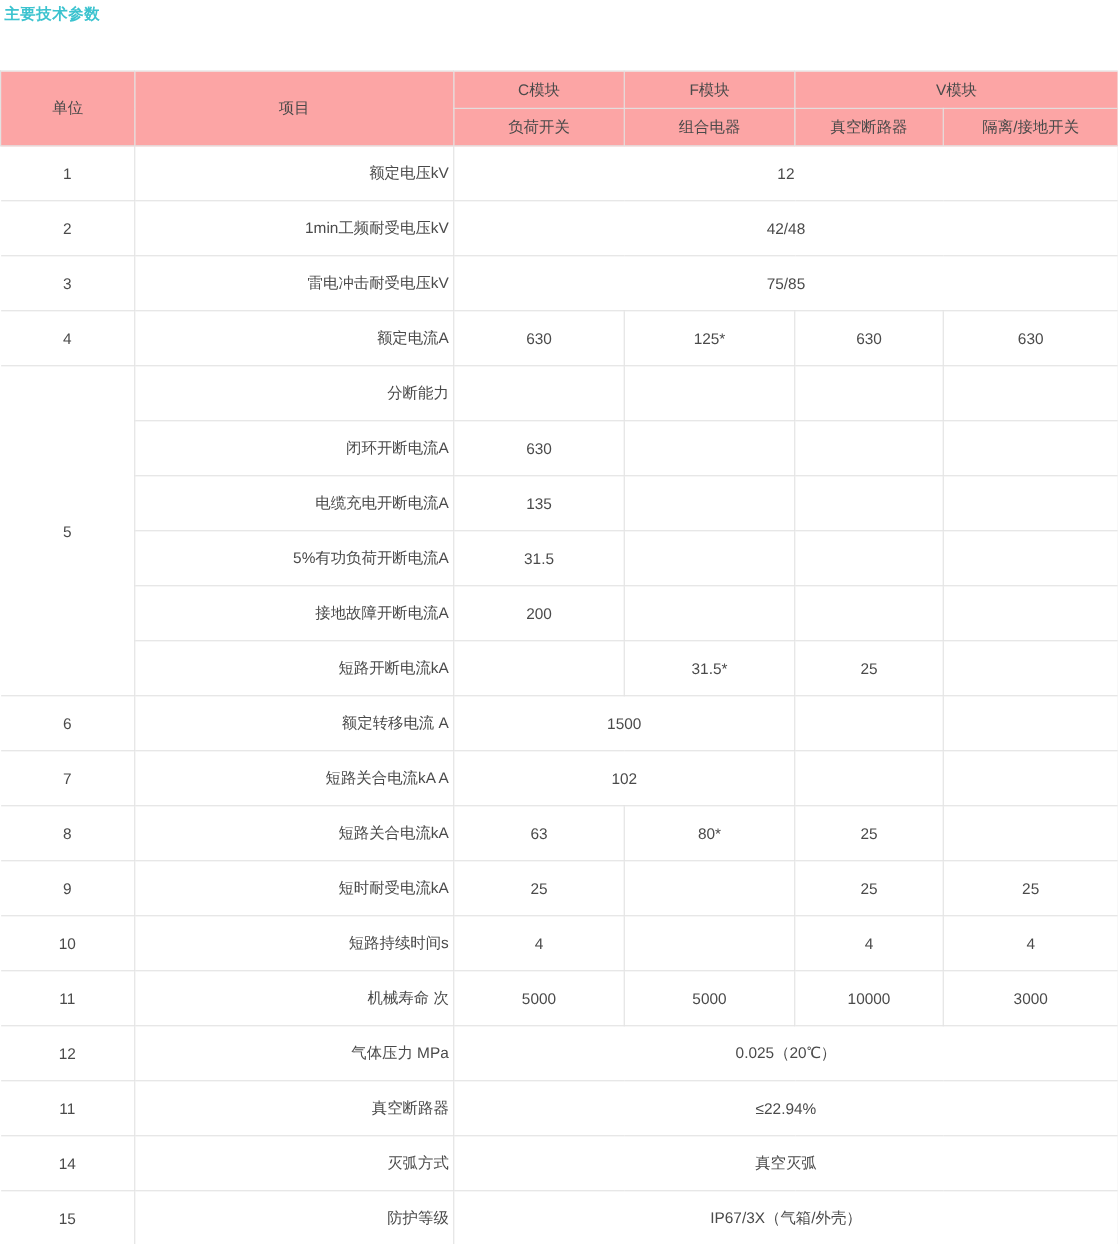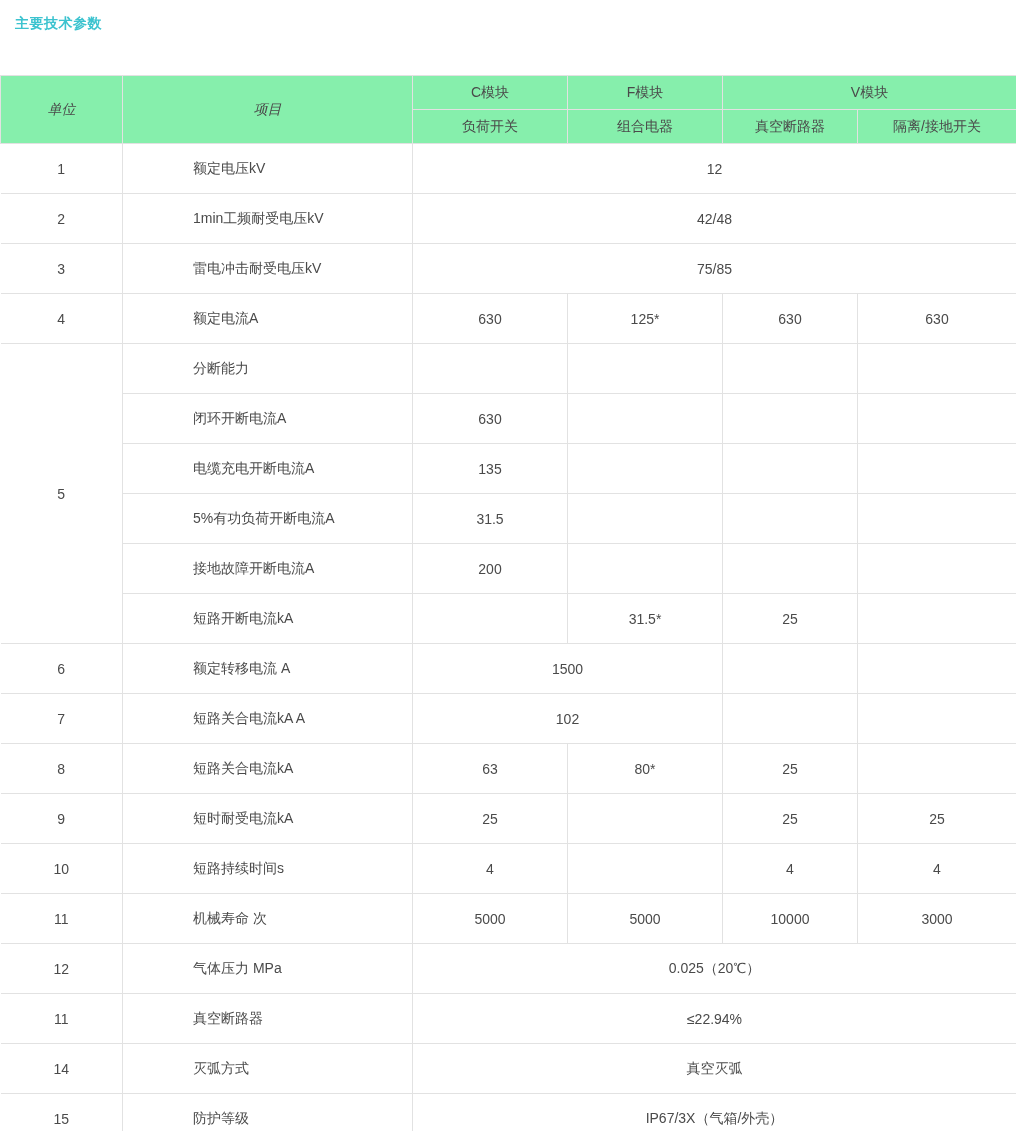--- a/index.html
+++ b/index.html
@@ -16,68 +16,67 @@
   }
   .page {
     width: 1016px;
     position: relative;
   }
   .section-title {
     color: #3cc3cf;
     font-size: 14px;
     font-weight: bold;
     letter-spacing: 0.5px;
-    margin: 15px;
+    margin: 4px;
     padding: 0 0 0 0;
     line-height: 16px;
     height: 16px;
   }
   table.spec {
     border-collapse: collapse;
     width: 1016px;
     margin-top: 44px;
     table-layout: fixed;
   }
   table.spec td, table.spec th {
     border: 1px solid #e2e2e2;
     font-weight: normal;
     text-align: center;
     vertical-align: middle;
     color: #4a4a4a;
     font-size: 14px;
   }
   
   thead th {
-    background: #86efac;
+    background: #fca5a5;
     color: #ffffff;
     border: 1px solid #bfe8ec;
     font-size: 14px;
     height: 33px;
     padding: 0;
     font-weight: normal;
   }
   thead th.tall {
     height: 66px;
-    font-style: italic;
   }
   tbody td {
     height: 49px;
     padding: 0 4px;
     border-left: none;
     border-right: none;
   }
   tbody td.vline {
     border-left: 1px solid #e2e2e2;
     border-right: 1px solid #e2e2e2;
   }
   tbody td.unit {
     border-left: none;
   }
   tbody td.item {
-    text-align: left;
+    text-align: right;
     padding-left: 70px;
   }
   .col-unit { width: 122px; }
   .col-item { width: 290px; }
   .col-m1 { width: 155px; }
   .col-m2 { width: 155px; }
   .col-m3 { width: 135px; }
   .col-m4 { width: 159px; }
 </style>
 </head>

